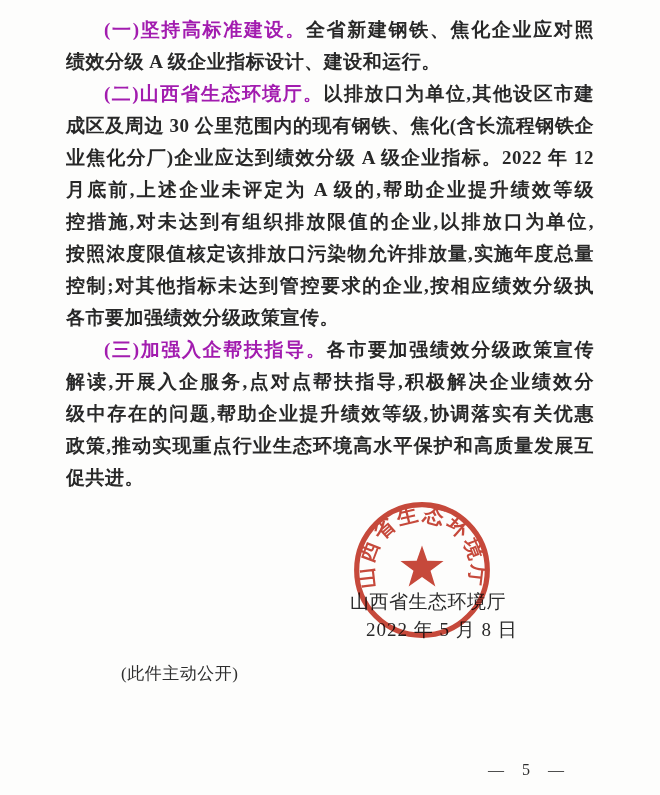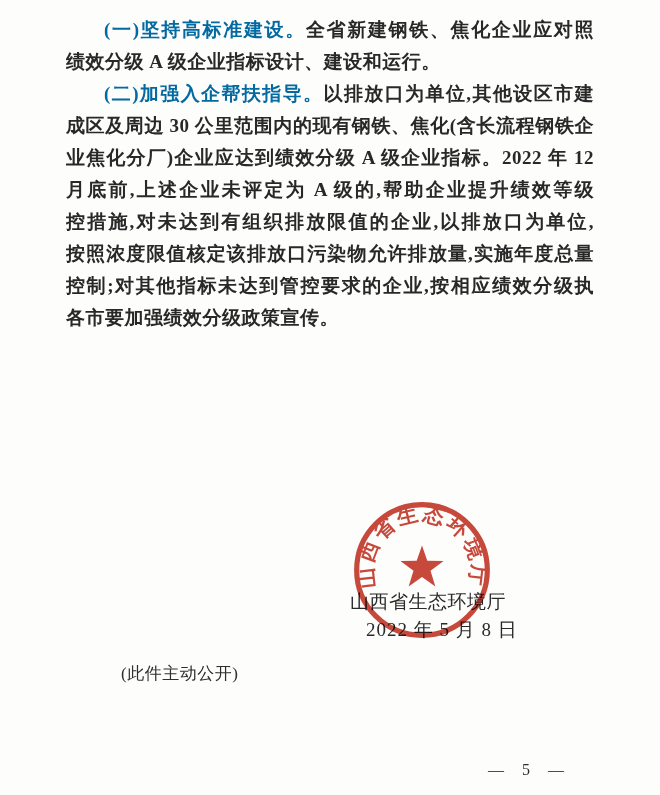--- a/index.html
+++ b/index.html
@@ -33,21 +33,21 @@
     line-height: 32px;
     height: 32px;
     text-align: justify;
     text-align-last: justify;
     letter-spacing: 0.5px;
     white-space: normal;
     overflow: hidden;
   }
   .line.lastline { text-align-last: left; }
   .line.indent { text-indent: 2em; }
-  .lead { font-weight: 700; color: #0369a1; }
+  .lead { font-weight: 700; color: #a21caf; }
   .reg { font-weight: 700; }
 
   
   .issuer {
     position: absolute;
     left: 350px;
     top: 589px;
     font-size: 19px;
     letter-spacing: 0.5px;
     color: #2a2a2a;
@@ -97,28 +97,35 @@
 <body>
 
 <div class="page">
 
   <main class="body-text" id="paragraphs">
       <div class="para">
         <div class="line indent"><span class="lead">(一)坚持高标准建设。</span><span class="reg">全省新建钢铁、焦化企业应对照</span></div>
         <div class="line lastline"><span class="reg">绩效分级 A 级企业指标设计、建设和运行。</span></div>
       </div>
       <div class="para">
-        <div class="line indent"><span class="lead">(二)加强入企帮扶指导。</span><span class="reg">以排放口为单位,其他设区市建</span></div>
+        <div class="line indent"><span class="lead">(二)山西省生态环境厅。</span><span class="reg">以排放口为单位,其他设区市建</span></div>
         <div class="line"><span class="reg">成区及周边 30 公里范围内的现有钢铁、焦化(含长流程钢铁企</span></div>
         <div class="line"><span class="reg">业焦化分厂)企业应达到绩效分级 A 级企业指标。2022 年 12</span></div>
         <div class="line"><span class="reg">月底前,上述企业未评定为 A 级的,帮助企业提升绩效等级</span></div>
         <div class="line"><span class="reg">控措施,对未达到有组织排放限值的企业,以排放口为单位,</span></div>
         <div class="line"><span class="reg">按照浓度限值核定该排放口污染物允许排放量,实施年度总量</span></div>
         <div class="line"><span class="reg">控制;对其他指标未达到管控要求的企业,按相应绩效分级执</span></div>
         <div class="line lastline"><span class="reg">各市要加强绩效分级政策宣传。</span></div>
+      </div>
+      <div class="para">
+        <div class="line indent"><span class="lead">(三)加强入企帮扶指导。</span><span class="reg">各市要加强绩效分级政策宣传</span></div>
+        <div class="line"><span class="reg">解读,开展入企服务,点对点帮扶指导,积极解决企业绩效分</span></div>
+        <div class="line"><span class="reg">级中存在的问题,帮助企业提升绩效等级,协调落实有关优惠</span></div>
+        <div class="line"><span class="reg">政策,推动实现重点行业生态环境高水平保护和高质量发展互</span></div>
+        <div class="line lastline"><span class="reg">促共进。</span></div>
       </div>
     </main>
 
   <div class="issuer">山西省生态环境厅</div>
 
   <div class="issue-date">2022 年 5 月 8 日</div>
 
   <div class="seal">
     <svg viewBox="0 0 150 150" aria-hidden="true">
       <defs>

